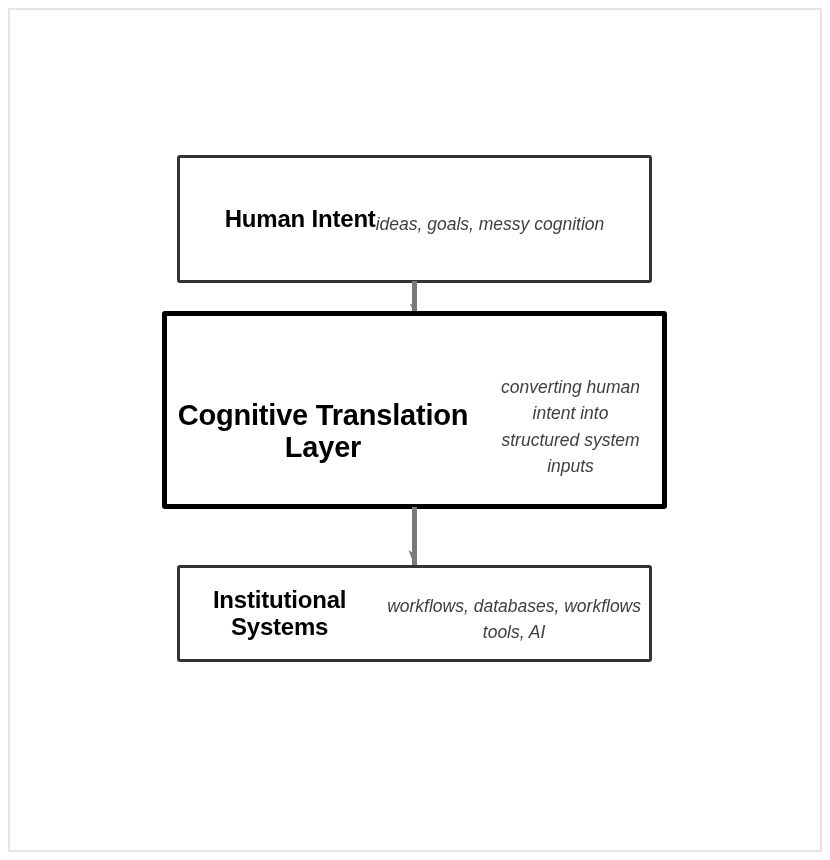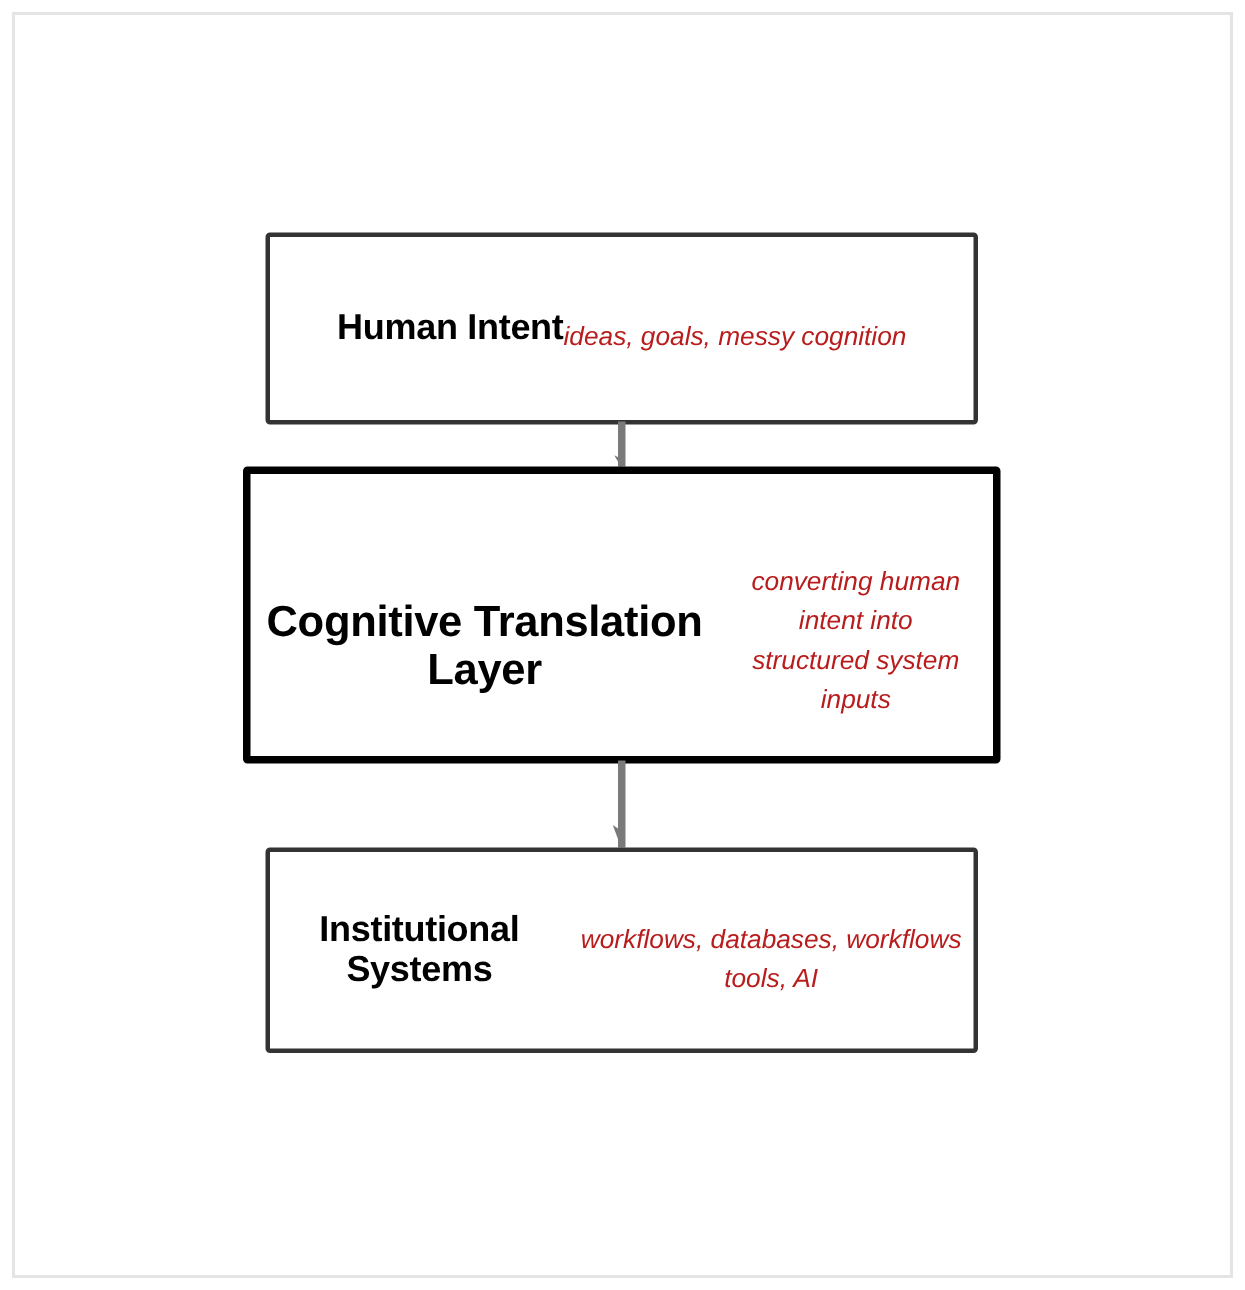--- a/index.html
+++ b/index.html
@@ -69,21 +69,21 @@
     font-size: 24px;
   }
 
   .node--emphasis .node-title {
     font-size: 29px;
     margin-top: 44px;
   }
 
   .node-subtitle {
     font-style: italic;
-    color: #b91c1c;
+    color: #404040;
     font-size: 17.5px;
     line-height: 1.5;
     white-space: pre-line;
   }
 
   .node--plain .node-subtitle {
     margin-top: 11px;
   }
 
   .node--emphasis .node-subtitle {
@@ -91,21 +91,21 @@
   }
 
   
   .connector {
     position: absolute;
     overflow: visible;
   }
 
   #node-human-intent   { left: 177px; top: 155px; width: 475px; height: 128px; }
   #node-translation    { left: 162px; top: 311px; width: 505px; height: 198px; }
-  #node-institutional  { left: 177px; top: 565px; width: 475px; height: 137px; }
+  #node-institutional  { left: 177px; top: 565px; width: 475px; height: 97px; }
 
   #connector-1 { left: 398px; top: 281px; width: 34px; height: 32px; }
   #connector-2 { left: 398px; top: 507px; width: 34px; height: 60px; }
 </style>
 </head>
 <body>
 
 <div id="canvas">
 
   <div id="frame"></div>

